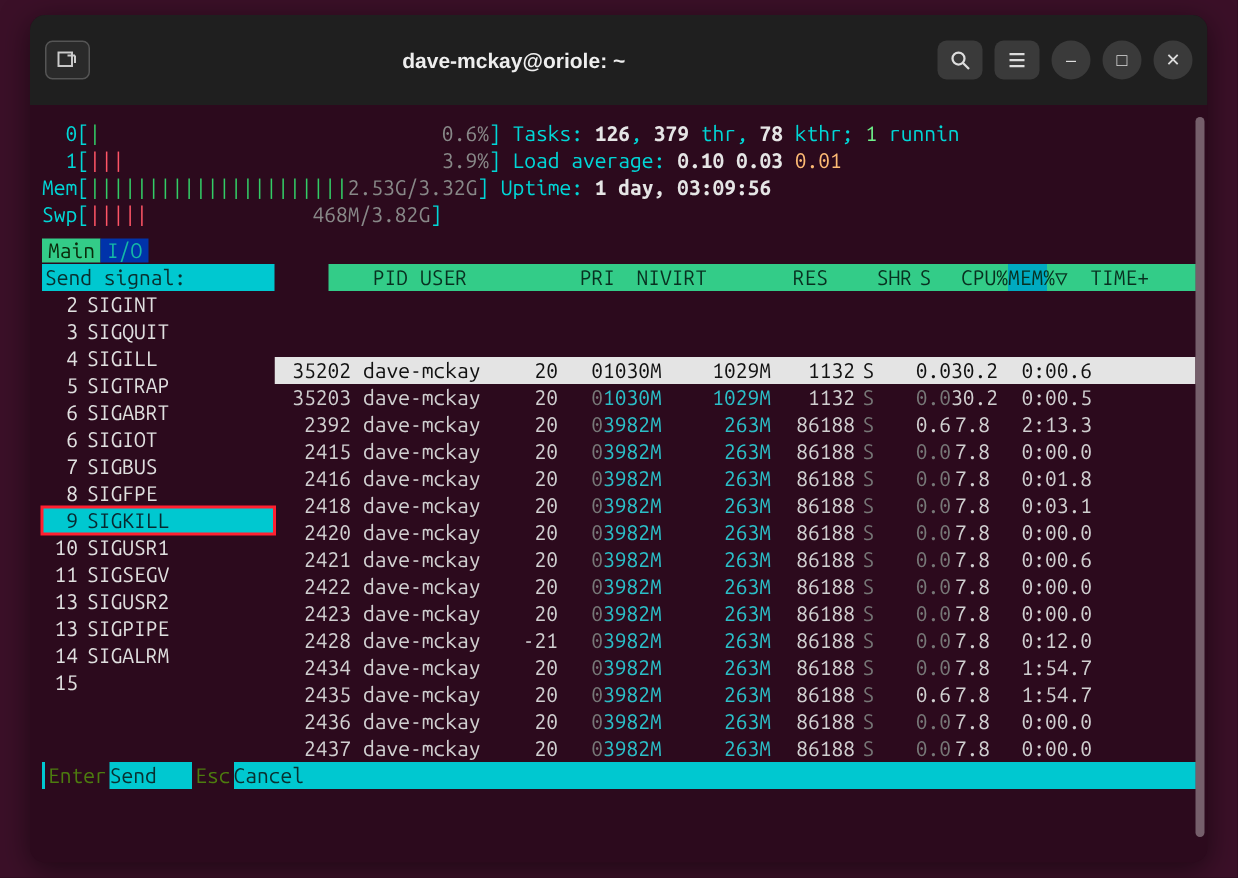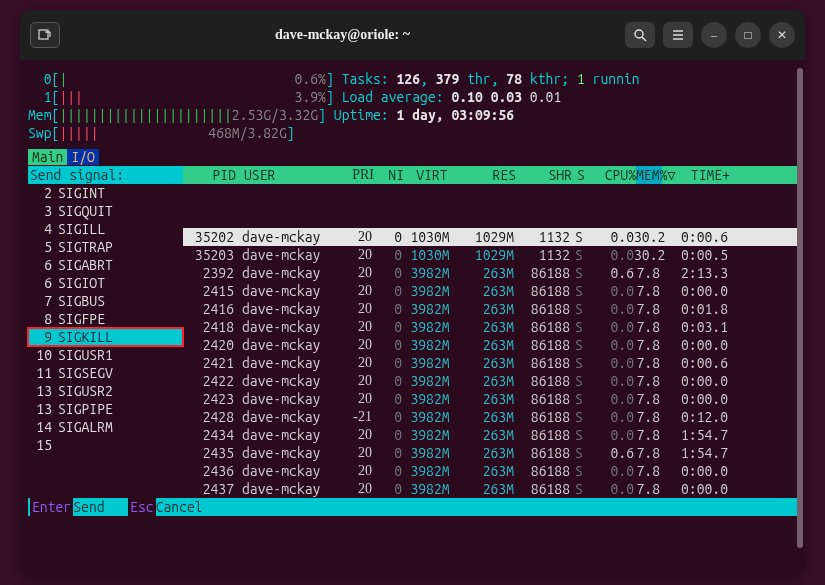--- a/index.html
+++ b/index.html
@@ -17,27 +17,27 @@
     position: absolute;
     top: 10px; left: 20px; right: 20px; bottom: 10px;
     background: #2c0a1d;
     border-radius: 10px;
     display: flex;
     flex-direction: column;
     overflow: hidden;
     box-shadow: 0 4px 20px rgba(0,0,0,0.5);
   }
   .titlebar {
-    height: 50px;
+    height: 60px;
     background: #1f1f1f;
     display: flex;
     align-items: center;
     padding: 0 10px;
     color: #eee;
-    font-family: Liberation Serif, serif;
+    font-family: Liberation Sans, sans-serif;
   }
   .titlebar .left-btn {
     width: 30px; height: 26px;
     border: 1px solid #555;
     border-radius: 5px;
     display: flex; align-items:center; justify-content:center;
     font-size: 13px;
     background:#2a2a2a;
   }
   .titlebar .title {
@@ -71,27 +71,27 @@
   }
   .scrollbar {
     position:absolute; right:2px; top:8px;
     width:6px; height:480px;
     background:rgba(255,255,255,0.35);
     border-radius:3px;
   }
 
   .meters .line { white-space: pre; }
   .cyan { color:#00d7d7; }
-  .dimcyan { color:#e5e5e5; }
+  .dimcyan { color:#fdba74; }
   .green { color:#33cc66; }
   .brgreen { color:#6ff08a; }
   .red { color:#ff5566; }
   .grey  { color:#888; }
   .white { color:#e5e5e5; font-weight:bold;}
-  .bluebg { background:#0033aa; color:#fdba74; padding:0 4px;}
+  .bluebg { background:#0033aa; color:#14b8a6; padding:0 4px;}
   .greenbg { background:#33cc88; color:#0a2a0a; padding:0 4px;margin-top:35px;}
 
   .tabs { margin-top:6px; }
   .tabs span { padding:0 4px; }
   .hdr {
     background:#33cc88;
     color:#083020;
     padding: 0 2px;
     display:flex;
     font-weight: normal;
@@ -110,43 +110,43 @@
     background:#00c8d0; color:#082830;
     outline: 2px solid #ff2030;
     outline-offset:-1px;
   }
 
   .proc-box { flex:1; overflow:hidden; }
   .proc-row { display:flex; }
   .proc-row.selected { background:#e4e4e4; color:#111;margin-top:44px; }
   .c-pid  { width:55px; text-align:right; padding-right:4px;}
   .c-user { width:100px; padding-left:4px;}
-  .c-pri  { width:34px; text-align:right;font-family:Liberation Serif, serif; }
+  .c-pri  { width:34px; text-align:right; }
   .c-ni   { width:30px; text-align:right; }
-  .c-virt { width:56px; text-align:center; }
+  .c-virt { width:56px; text-align:left; }
   .c-res  { width:56px; text-align:right; }
   .c-shr  { width:56px; text-align:right; }
   .c-s    { width:18px; text-align:center; }
   .c-cpu  { width:46px; text-align:right; }
   .c-mem  { width:26px; text-align:right; }
   .c-time { width:70px; text-align:right; padding-right:2px;}
 
   .memsort { background:#00aac0; }
   .proc-row .teal { color:#2bbfc8; }
   .proc-row .dim { color:#777; }
 
   .footer {
     background:#00c8d0;
     color:#083030;
     display:flex;
     padding:0 2px;
     height:18px;
     align-items:center;
   }
-  .footer .key { background:#2c0a1d; color:#8b5cf6; padding:0 2px; }
+  .footer .key { background:#2c0a1d; color:#4d7c0f; padding:0 2px; }
 </style>
 </head>
 <body>
 
 <div class="window">
   <div class="titlebar">
     <div class="left-btn">
       <svg width="14" height="14" viewBox="0 0 14 14">
           <rect x="1" y="2" width="9" height="9" fill="none" stroke="#ccc" stroke-width="1.3"></rect>
           <path d="M7 4h5M12 4v5" stroke="#ccc" stroke-width="1.3" fill="none"></path>
@@ -184,21 +184,21 @@
       <div class="line">  <span class="cyan">0</span><span class="cyan">[</span><span class="green">|</span>                             <span class="grey">0.6%</span><span class="cyan">]</span> <span class="cyan">Tasks:</span> <span class="white">126</span><span class="cyan">, </span><span class="white">379</span> <span class="cyan">thr,</span> <span class="white">78</span> <span class="cyan">kthr;</span> <span class="brgreen">1</span> <span class="cyan">runnin</span></div>
       <div class="line">  <span class="cyan">1</span><span class="cyan">[</span><span class="red">|||</span>                           <span class="grey">3.9%</span><span class="cyan">]</span> <span class="cyan">Load average:</span> <span class="white">0.10</span> <span class="white">0.03</span> <span class="dimcyan">0.01</span></div>
       <div class="line"><span class="cyan">Mem</span><span class="cyan">[</span><span class="green">||||||||||||||||||||||</span><span class="grey">2.53G</span><span class="grey">/</span><span class="grey">3.32G</span><span class="cyan">]</span> <span class="cyan">Uptime:</span> <span class="white">1 day, 03:09:56</span></div>
       <div class="line"><span class="cyan">Swp</span><span class="cyan">[</span><span class="red">|||||</span>              <span class="grey">468M</span><span class="grey">/</span><span class="grey">3.82G</span><span class="cyan">]</span></div>
     </div>
 
     <div class="tabs">
       <span class="greenbg">Main</span><span class="bluebg">I/O</span>
     </div>
 
-    <div style="display:flex;">
+    <div style="display:flex;gap:36px;">
       <div class="sigcol" style="width:155px;">Send signal:</div>
       <div class="hdr" style="flex:1;">
         <span class="c-pid">PID</span>
         <span class="c-user">USER</span>
         <span class="c-pri">PRI</span>
         <span class="c-ni">NI</span>
         <span class="c-virt">VIRT</span>
         <span class="c-res">RES</span>
         <span class="c-shr">SHR</span>
         <span class="c-s">S</span>

